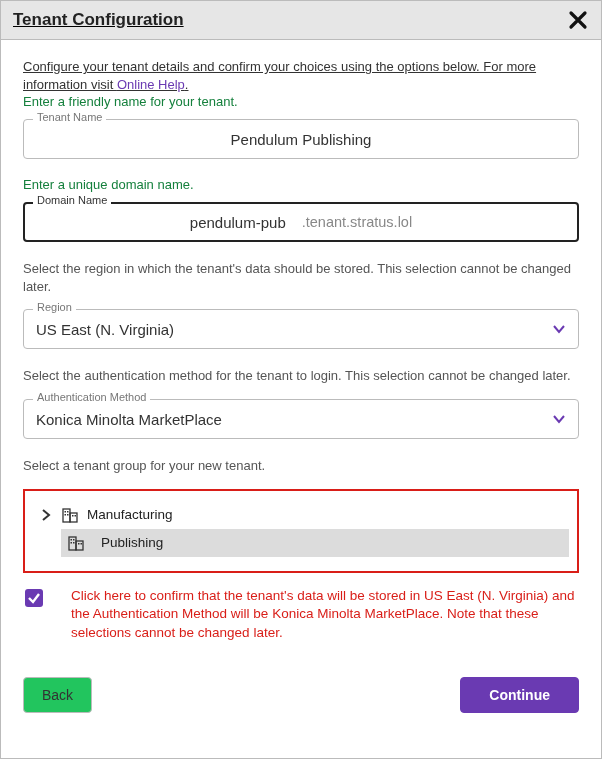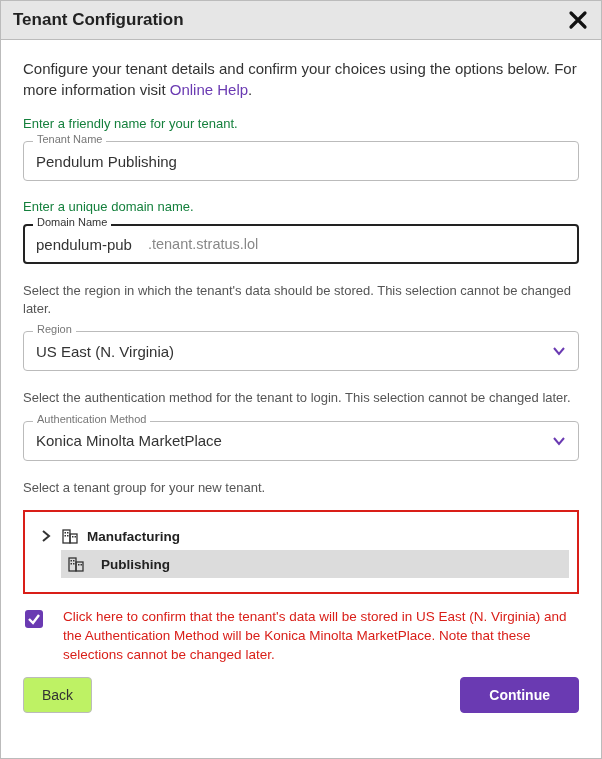--- a/index.html
+++ b/index.html
@@ -18,38 +18,40 @@
     display:flex;
     flex-direction:column;
   }
   .titlebar {
     background:#e6e6e6;
     border-bottom:1px solid #bbb;
     padding:8px 12px;
     display:flex;
     align-items:center;
     justify-content:space-between;
+    text-decoration:underline;
   }
   .titlebar .title {
     font-weight:700;
     font-size:17px;
     color:#222;
   }
   .close-icon { cursor:pointer; line-height:0; }
   .body {
     padding:18px 22px 18px 22px;
     flex:1;
     overflow:auto;
     color:#333;
   }
   .intro {
-    font-size:15px;
+    font-size:13px;
     color:#333;
     line-height:1.4;
-    margin-bottom:16px;
+    margin-bottom:0;
+    text-decoration:underline;
   }
   .intro a, .link { color:#6a3ab2; text-decoration:none; cursor:pointer; }
   .help-label {
     font-size:13px;
     color:#15803d;
     margin-bottom:10px;
   }
   .field {
     position:relative;
     margin-bottom:18px;
@@ -64,21 +66,21 @@
     color:#777;
   }
   .field-box {
     border:1px solid #bbb;
     border-radius:4px;
     padding:10px 12px;
     font-size:15px;
     color:#333;
     display:flex;
     align-items:center;
-    justify-content:flex-start;
+    justify-content:center;
     min-height:40px;
   }
   .field.focused .field-box { border:2px solid #222; padding:9px 11px;gap:16px; }
   .field.focused .field-label { color:#333; }
   .domain-suffix { color:#888; font-size:14.5px; }
   .select-row {
     display:flex;
     align-items:center;
     justify-content:space-between;
     width:100%;
@@ -93,38 +95,38 @@
   }
   .tree-box {
     border:2px solid #d91e18;
     padding:10px 8px 14px 8px;
     margin-bottom:14px;
   }
   .tree-row {
     display:flex;
     align-items:center;
     font-size:13.5px;
-    font-weight:700;
+    font-weight:400;
     color:#222;
     padding:5px 6px;
     gap:8px;
   }
   .tree-row.selected {
     background:#dcdcdc;
     margin-left:28px;
     margin-right:0;
     gap:16px;
   }
   .tree-caret { width:14px; display:inline-flex; justify-content:center; line-height:0; cursor:pointer;}
   .building-icon { line-height:0; }
   .confirm-row {
     display:flex;
     align-items:flex-start;
-    gap:20px;
-    margin-bottom:12px;
+    gap:28px;
+    margin-bottom:34px;
     padding:0 2px;
   }
   .checkbox {
     width:18px; height:18px; min-width:18px;
     background:#6a3ab2;
     border-radius:3px;
     display:flex; align-items:center; justify-content:center;
     margin-top:2px;
     cursor:pointer;
     line-height:0;
@@ -140,21 +142,21 @@
     align-items:center;
   }
   .btn {
     border-radius:4px;
     font-size:14px;
     padding:9px 18px;
     cursor:pointer;
     font-family:inherit;
   }
   .btn-back {
-    background:#bef264;
+    background:#22c55e;
     border:1px solid #bbb;
     color:#333;
   }
   .btn-continue {
     background:#6a3ab2;
     border:1px solid #6a3ab2;
     color:#fff;
     font-weight:600;
     padding:9px 28px;
   }

